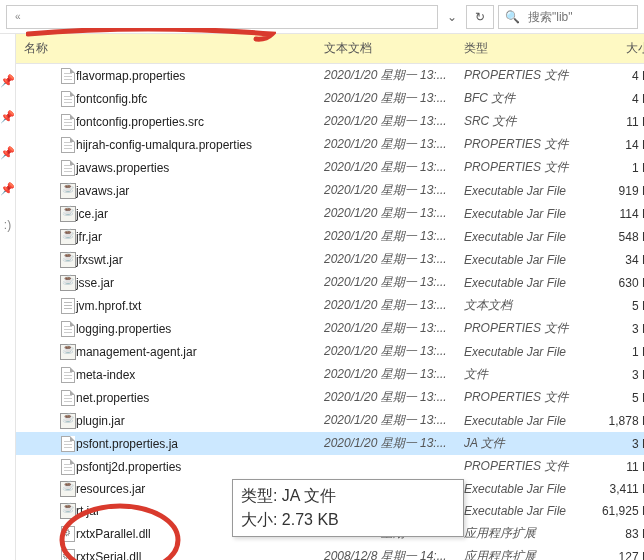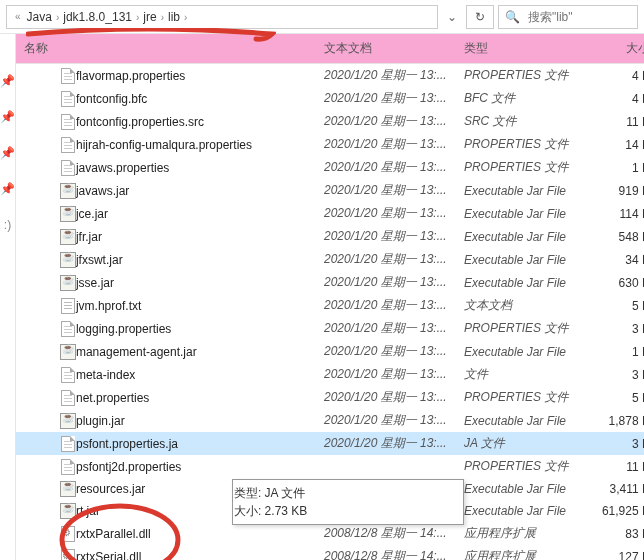--- a/index.html
+++ b/index.html
@@ -83,21 +83,21 @@
     border-collapse: collapse;
     table-layout: fixed;
   }
   th {
     text-align: left;
     font-weight: normal;
     color: #555;
     padding: 6px 8px 6px 8px;
     border-bottom: 1px solid #e5e5e5;
     font-size: 12px;
-    background: #f9a8d4;
+    background: #fef9c3;
   }
   th.name { width: 300px; }
   th.date { width: 140px; }
   th.type { width: 126px; }
   th.size { width: 72px; text-align: right; padding-right: 4px;}
   td {
     padding: 3px 8px;
     white-space: nowrap;
     overflow: hidden;
     text-overflow: ellipsis;
@@ -185,35 +185,34 @@
     pointer-events: none;
     z-index: 50;
   }
   .tooltip {
     position: absolute;
     left: 216px;
     top: 445px;
     width: 232px;
     background: #fff;
     border: 1px solid #999;
-    padding: 4px 1px;
-    font-size: 12px;
+    padding: 4px 8px;
+    font-size: 16px;
     line-height: 1.5;
     color: #333;
     box-shadow: 2px 2px 4px rgba(0,0,0,0.15);
     z-index: 60;
   }
 </style>
 </head>
 <body>
 
 <div class="topbar">
   <div class="breadcrumb">
     <span class="chev">«</span>
-    <span id="crumbs"><span class="seg">Java</span><span class="chev">›</span><span class="seg">jdk1.8.0_131</span><span class="chev">›</span><span class="seg">jre</span><span class="chev">›</span><span class="seg">lib</span><span class="chev">›</span></span>
   </div>
   <div class="dropdown-btn">⌄</div>
   <div class="refresh-btn">↻</div>
   <div class="searchbox">
     <span>🔍</span>
     <input placeholder="搜索&quot;lib&quot;" style="">
   </div>
 </div>
 
 <div class="content">

